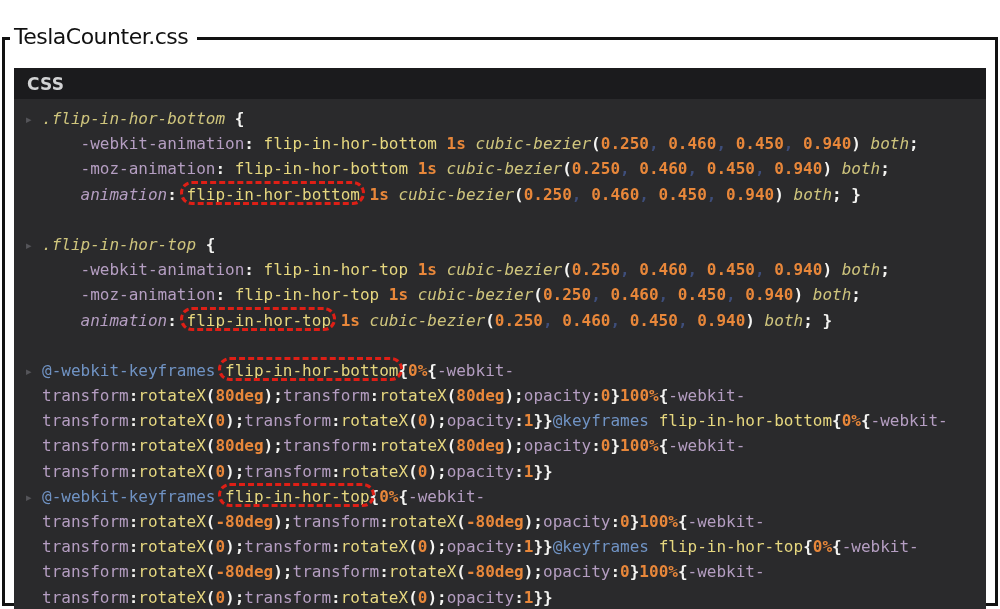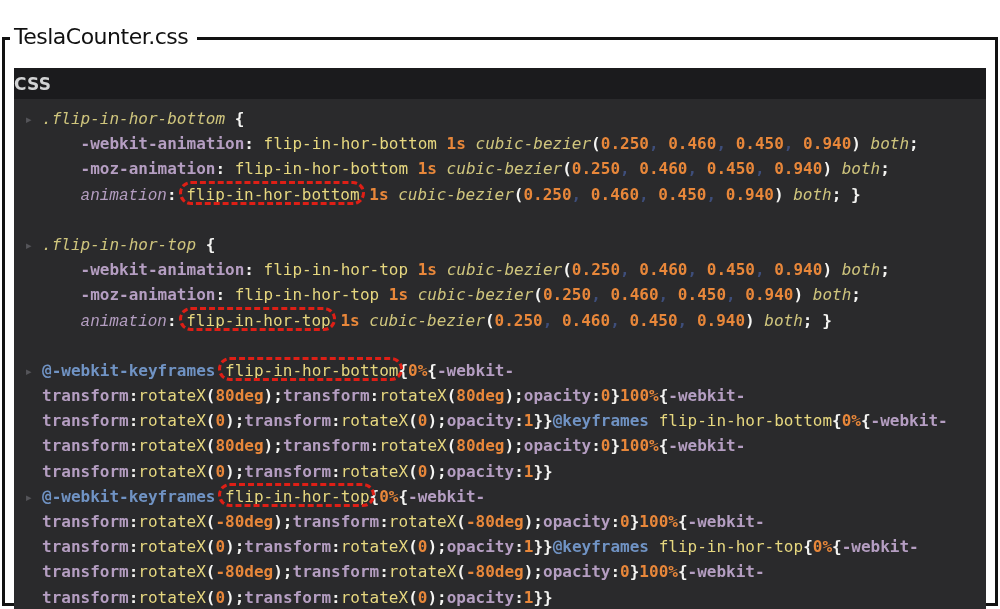--- a/index.html
+++ b/index.html
@@ -14,39 +14,39 @@
 
   .frame{position:absolute;left:2px;top:13px;right:2px;bottom:3px;
          border:3px solid var(--c-border);margin-top:24px;}
   .legend{position:absolute;top:-16px;left:5px;background:var(--c-page);
           padding:0 9px 0 4px;font-size:22px;letter-spacing:-0.5px;
           color:var(--c-title);font-family:"DejaVu Sans", sans-serif;}
 
   .panel{position:absolute;left:9px;top:28px;width:972px;height:552px;
          background:var(--c-panel);}
   .panel-header{height:31px;background:var(--c-header);display:flex;
-         align-items:center;}
+         align-items:center;padding-left:13px;}
   .panel-header span{font-size:17px;font-weight:bold;color:var(--c-headertext);
          letter-spacing:0.2px;}
 
   .code{position:relative;padding:7px 0 0 28px;
         font-family:"DejaVu Sans Mono", monospace;font-size:16px;line-height:25.2px;}
   .line{height:25.2px;white-space:pre;position:relative;}
   .fold{position:absolute;left:-16px;top:1px;font-size:11px;color:var(--c-fold);
         font-family:"DejaVu Sans", sans-serif;cursor:pointer;}
 
   .tok{white-space:pre;}
   .tok.n{color:var(--c-n);}
   .tok.y{color:var(--c-y);font-style:italic;}
   .tok.yb{color:var(--c-yb);font-weight:normal;}
-  .tok.p{color:var(--c-p);font-weight:bold;}
-  .tok.pi{color:var(--c-p);font-style:italic;font-family:Liberation Mono, monospace;}
+  .tok.p{color:var(--c-p);}
+  .tok.pi{color:var(--c-p);font-style:italic;}
   .tok.o{color:var(--c-o);font-weight:bold;}
   .tok.w{color:var(--c-w);font-weight:bold;}
-  .tok.b{color:var(--c-b);font-weight:bold;}
+  .tok.b{color:var(--c-b);}
   .tok.c{color:var(--c-c);font-weight:bold;}
 
   .marked{position:relative;}
   .mkbox{position:absolute;left:-7px;right:-5px;top:-4px;bottom:-1px;
          border:3px dashed var(--c-mark);border-radius:13px;pointer-events:none;}
 </style>
 </head>
 <body>
 
 <div class="frame">

